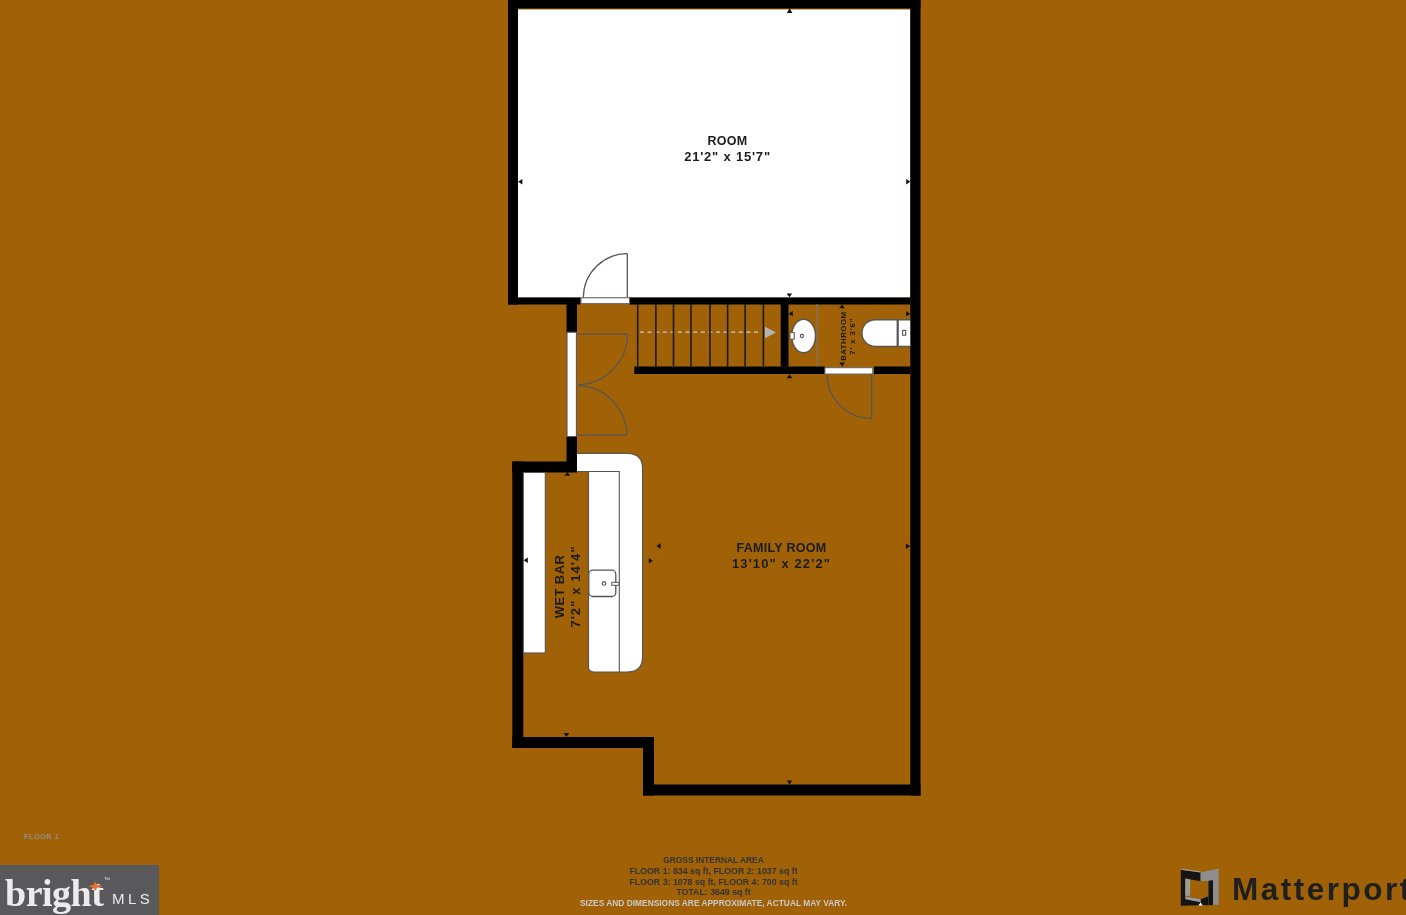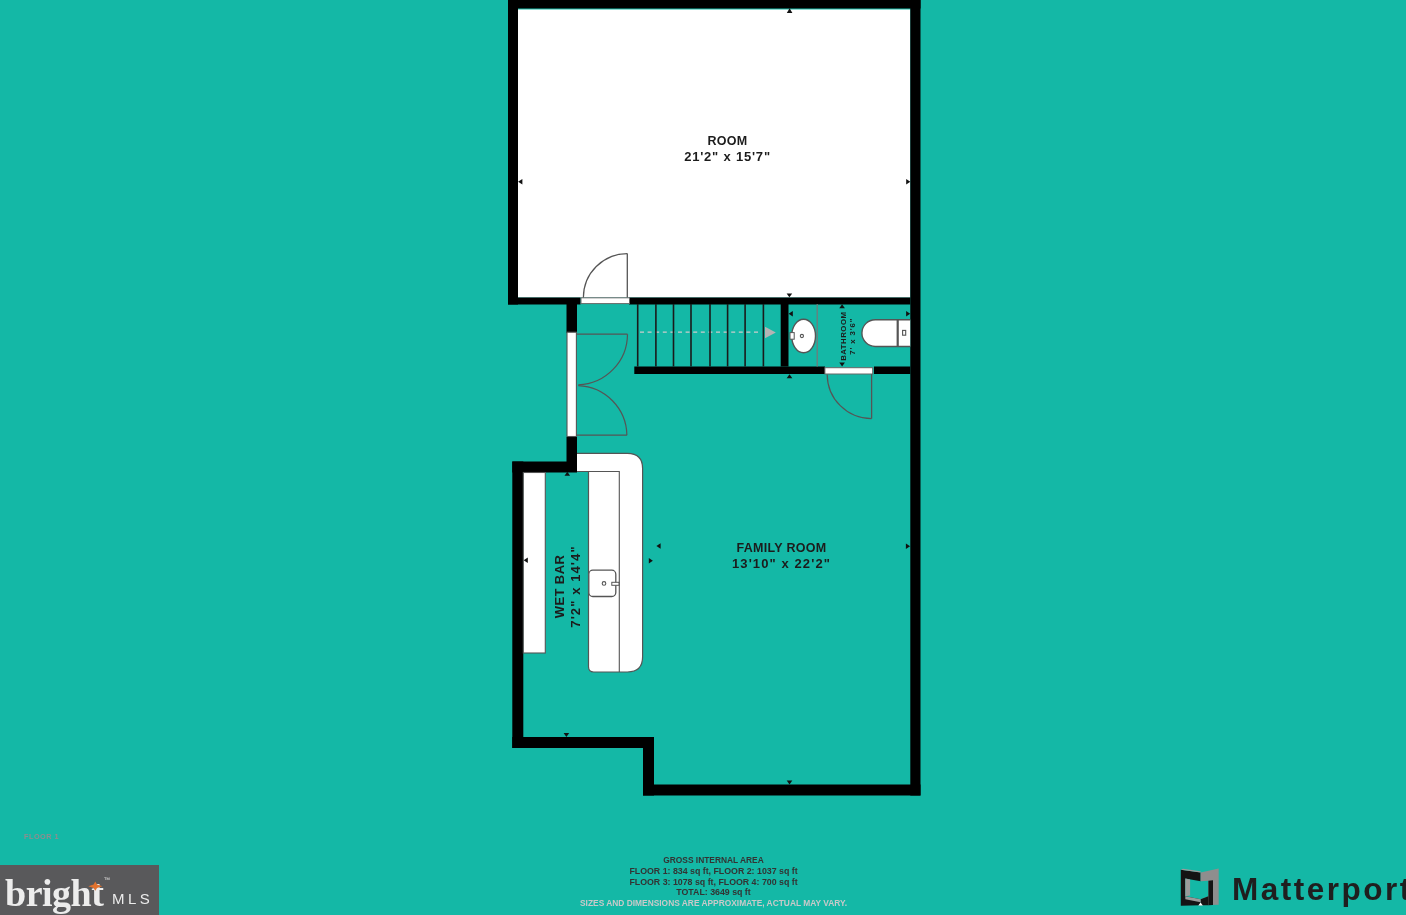--- a/index.html
+++ b/index.html
@@ -1,16 +1,16 @@
 <!DOCTYPE html>
 <html><head>
 <meta charset="utf-8">
 <style>
 html,body{margin:0;padding:0;background:#fff;}
-#page{position:relative;width:1406px;height:915px;background:#14b8a6;overflow:hidden;
+#page{position:relative;width:1406px;height:915px;background:#a16207;overflow:hidden;
 font-family:"Liberation Sans",sans-serif;}
 svg{position:absolute;top:0;left:0;}
 .lbl{font-family:"Liberation Sans",sans-serif;font-weight:700;fill:#1c1c1c;}
 </style>
 </head>
 <body>
 <div id="page">
 <svg width="1406" height="915" viewBox="0 0 1406 915">
 
 <rect x="518" y="9.5" width="392.3" height="288" fill="#ffffff"></rect>

